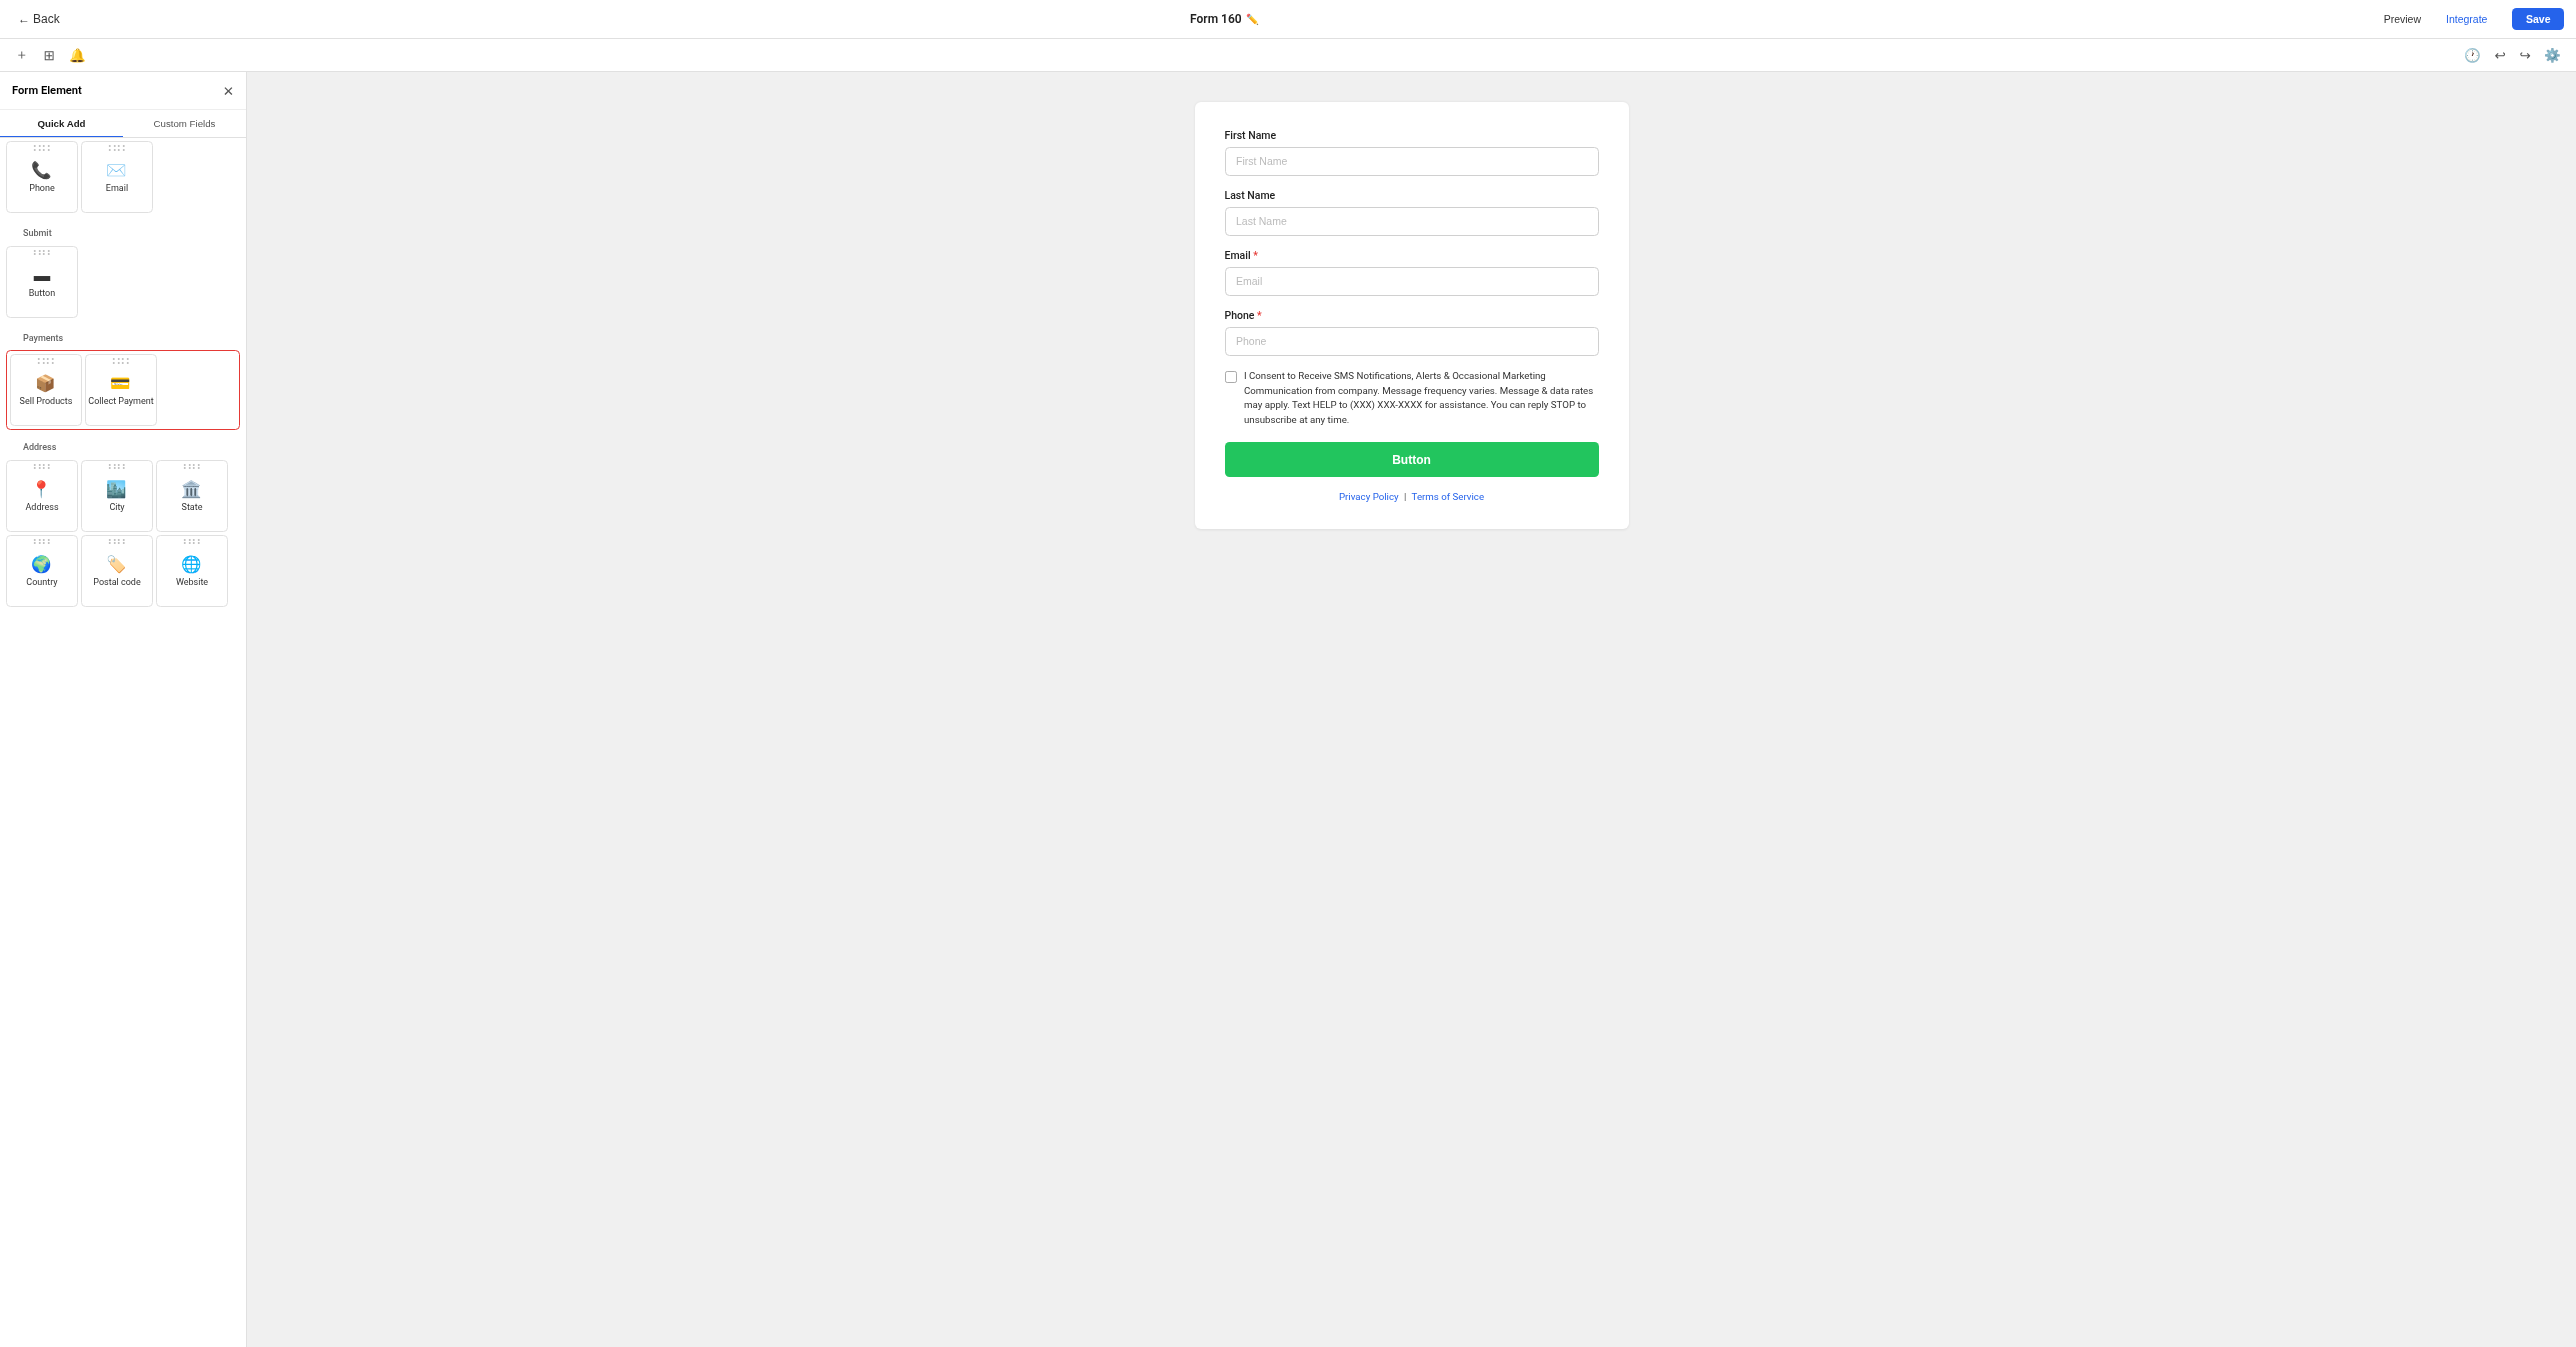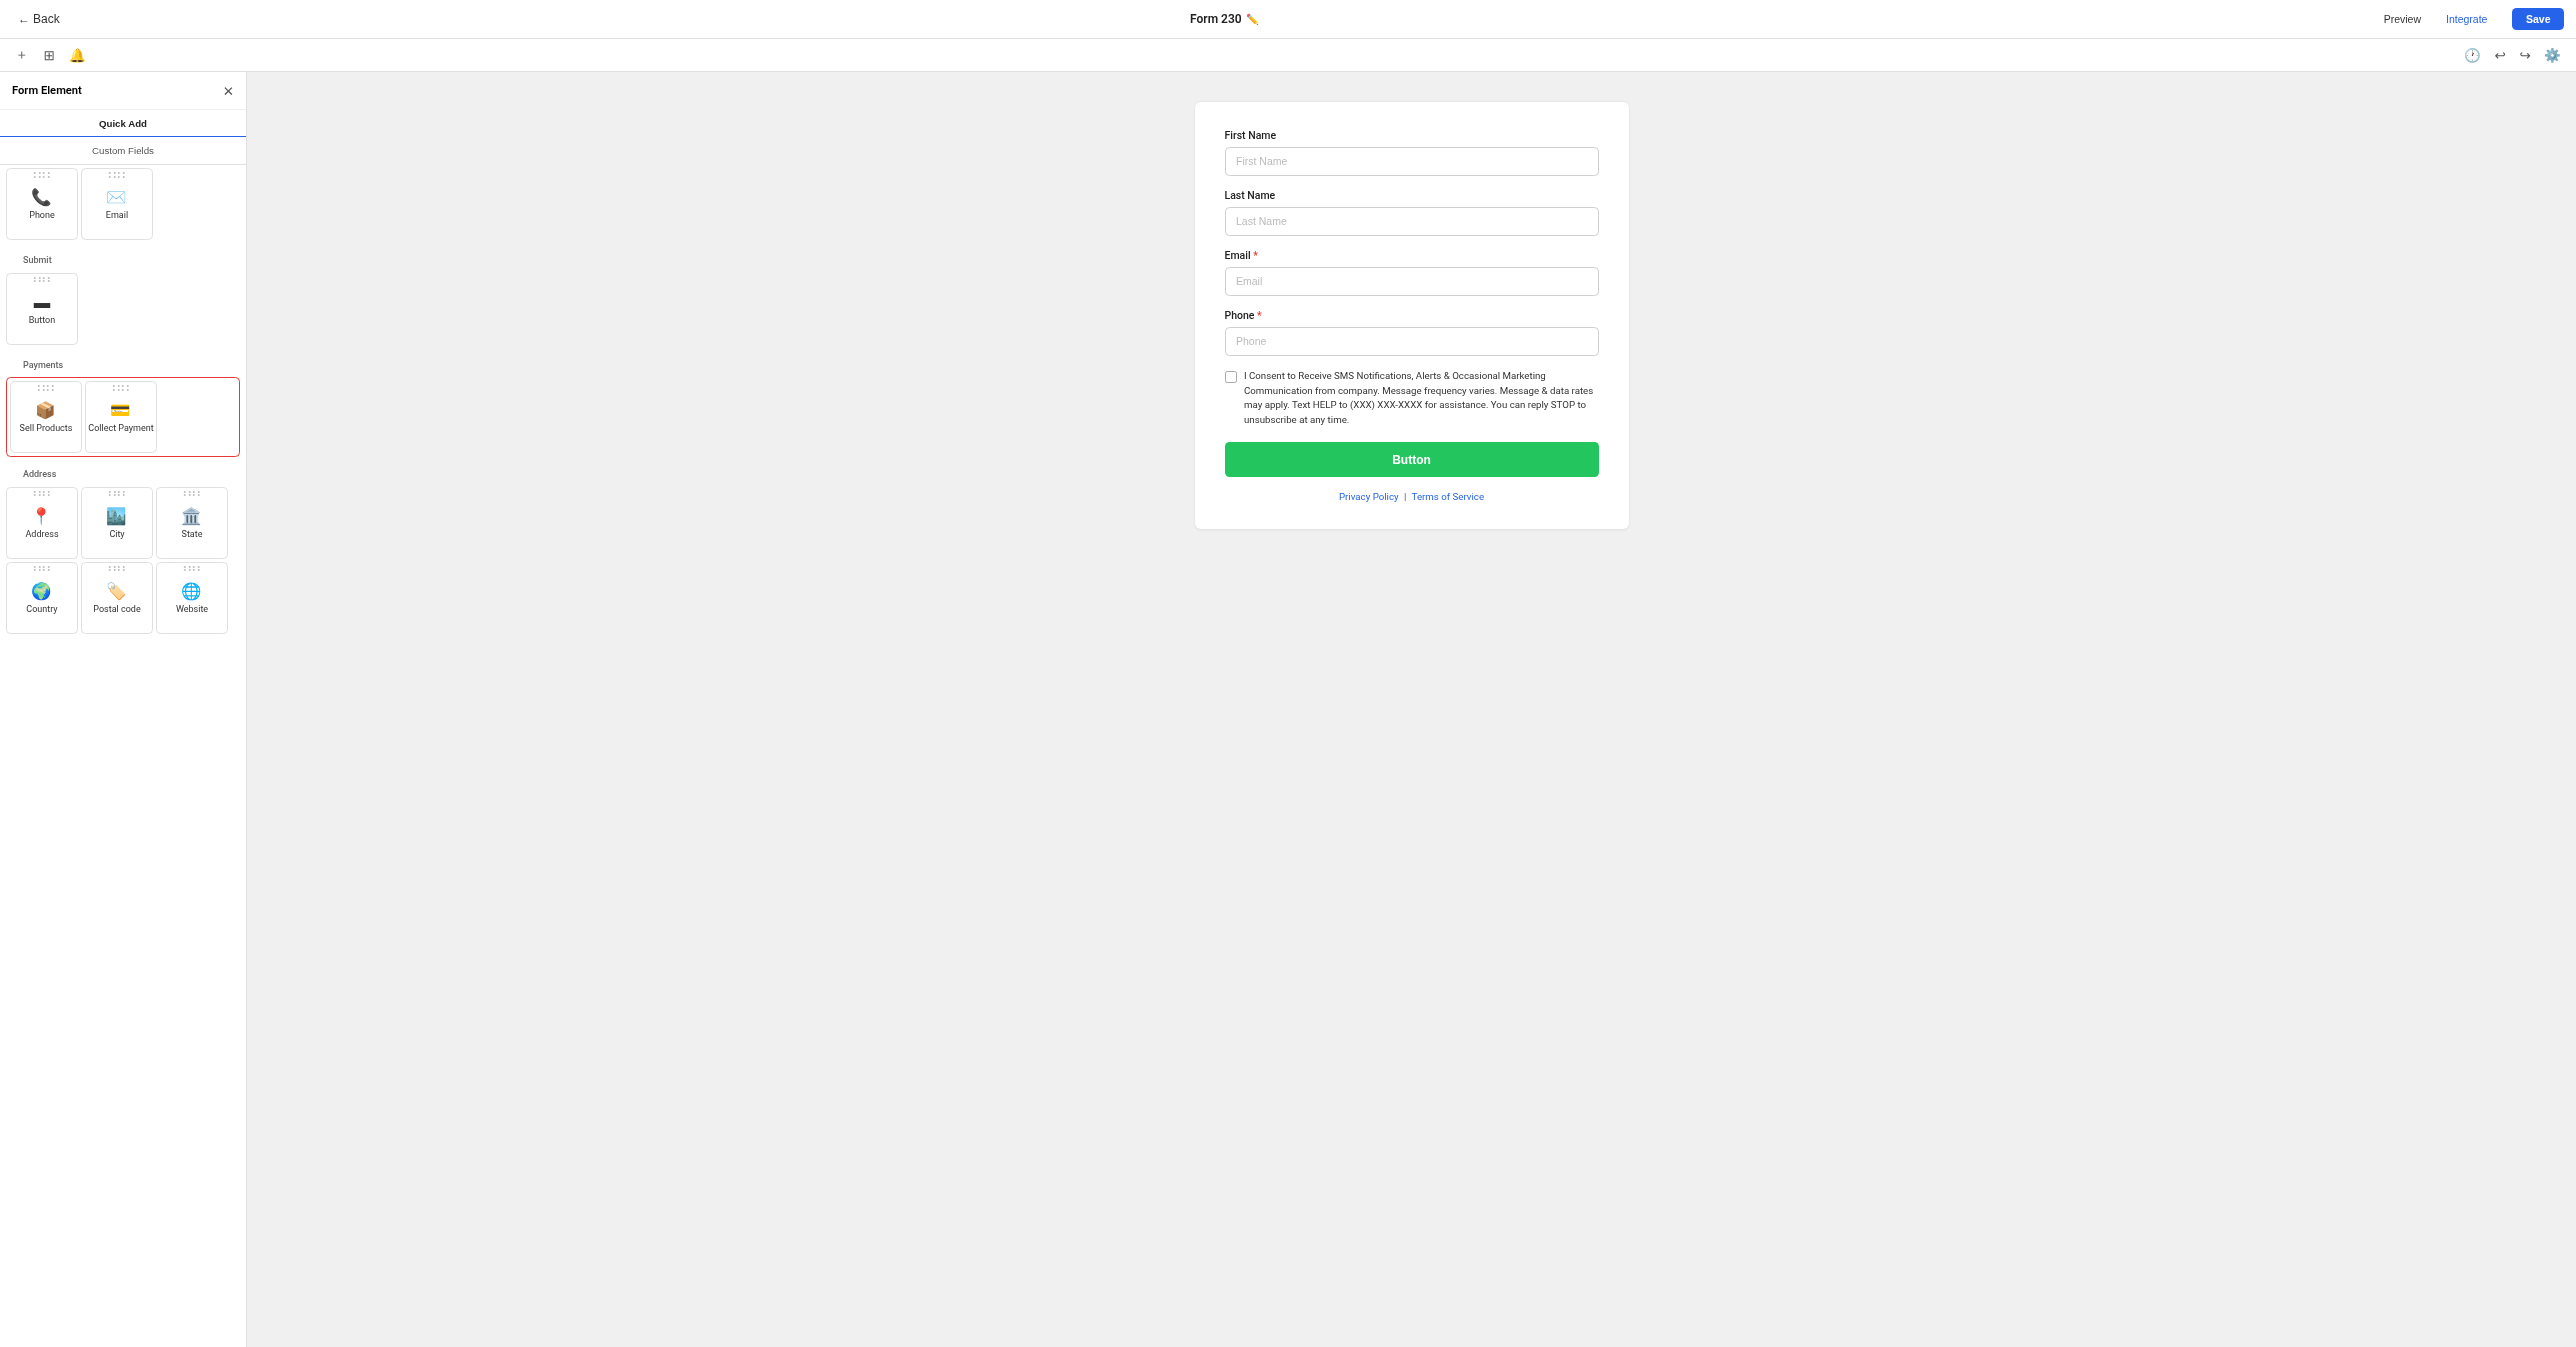--- a/index.html
+++ b/index.html
@@ -73,21 +73,20 @@
       border-bottom: 0.7px solid #eee;
       font-weight: 600;
       font-size: 11.2px;
     }
     .close-btn { background: none; border: none; cursor: pointer; font-size: 13.5px; color: #555; }
 
     
     .tab-bar {
       display: flex;
       border-bottom: 0.7px solid #e0e0e0;
-      flex-direction: column;
     }
     .tab {
       flex: 1;
       text-align: center;
       padding: 7.5px 0;
       font-size: 9.7px;
       cursor: pointer;
       background: none;
       border: none;
       border-bottom: 1.5px solid transparent;
@@ -250,21 +249,21 @@
     .sidebar::-webkit-scrollbar-thumb { background: #ccc; border-radius: 1.5px; }
   </style>
 </head>
 <body>
 
 <div class="top-bar">
   <div class="top-bar-left">
     <button class="back-btn">Back</button>
   </div>
   <div class="top-bar-center">
-    <span>Form 230</span>
+    <span>Form 160</span>
     <span class="edit-icon">✏️</span>
   </div>
   <div class="top-bar-right">
     <button class="preview-btn">Preview</button>
     <button class="integrate-btn">Integrate</button>
     <button class="save-btn">Save</button>
   </div>
 </div>
 
 <div class="second-bar">

